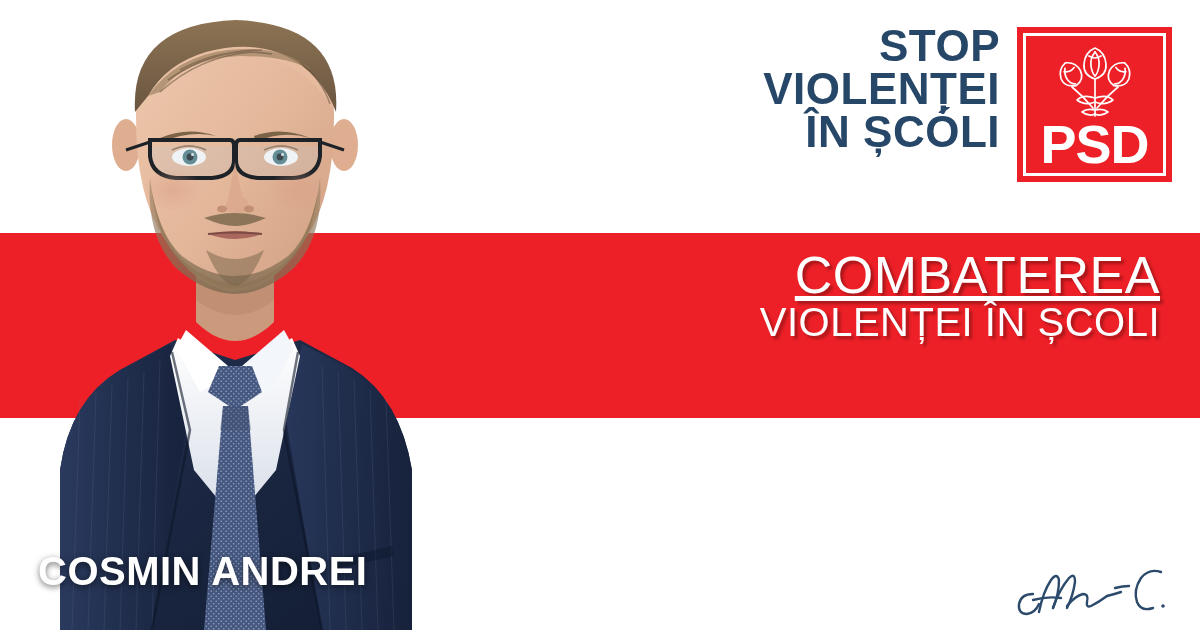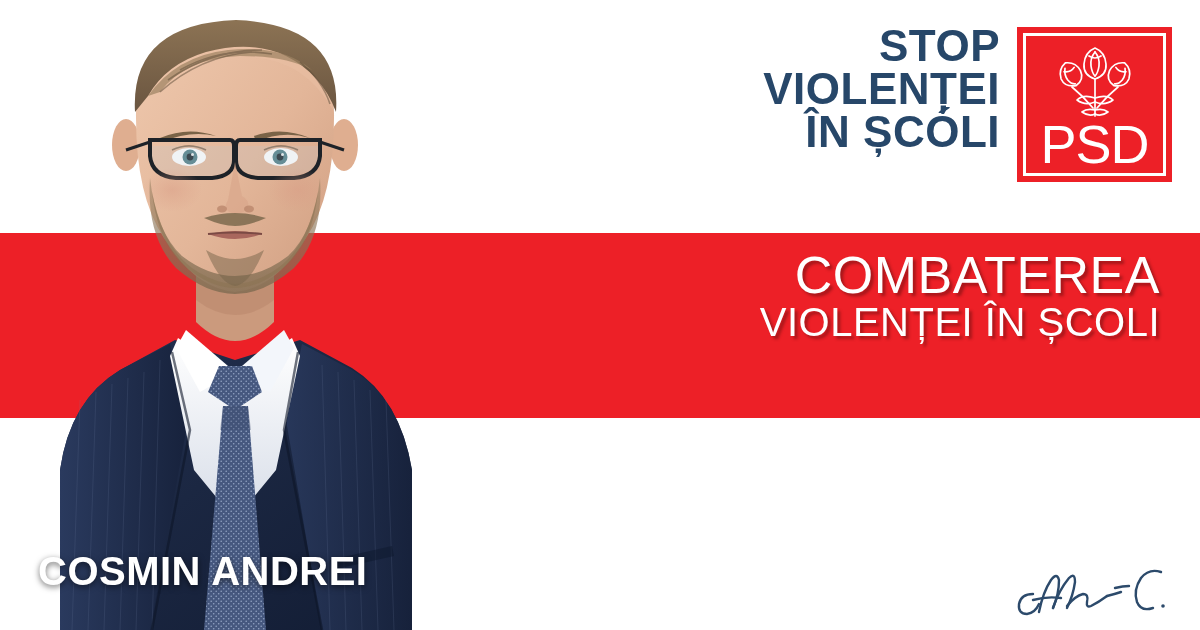--- a/index.html
+++ b/index.html
@@ -86,21 +86,21 @@
     width: 92px;
     height: 80px;
   }
   .psd-word {
     position: absolute;
     left: 0;
     right: 0;
     bottom: 2px;
     text-align: center;
     color: #ffffff;
-    font-weight: normal;
+    font-weight: bold;
     font-size: 54px;
     line-height: 1;
     letter-spacing: -1px;
     font-family: "Liberation Sans", sans-serif;
   }
 
   
   .band-head {
     position: absolute;
     right: 40px;
@@ -109,21 +109,21 @@
     z-index: 7;
     color: #ffffff;
   }
   .band-line {
     display: block;
     font-weight: normal;
     line-height: 1.04;
     white-space: nowrap;
     text-shadow: 3px 3px 3px rgba(80,10,10,0.45);
   }
-  .band-l1 { font-size: 52px; letter-spacing: 0.5px; }
+  .band-l1 { font-size: 52px; letter-spacing: 0.5px; text-decoration: underline; }
   .band-l2 { font-size: 40px; letter-spacing: 0.5px; }
 
   
   .subhead {
     position: absolute;
     right: 32px;
     top: 437px;
     text-align: right;
     color: #274769;
     z-index: 7;

